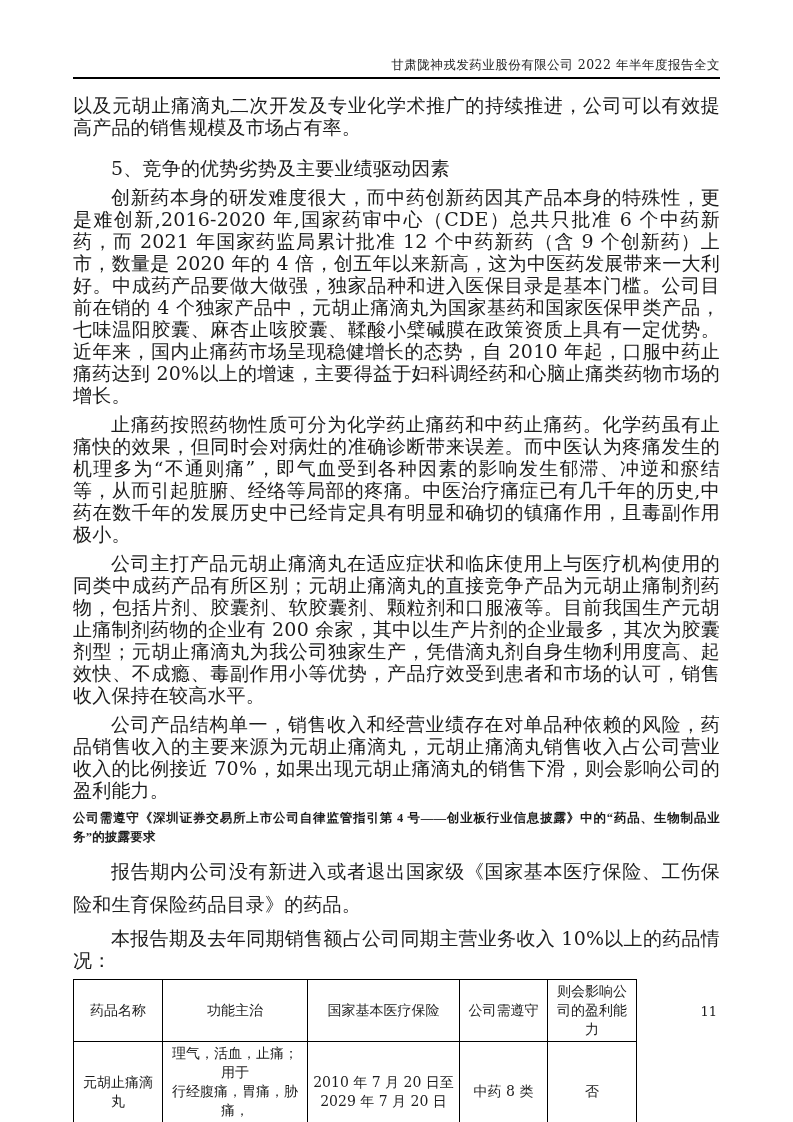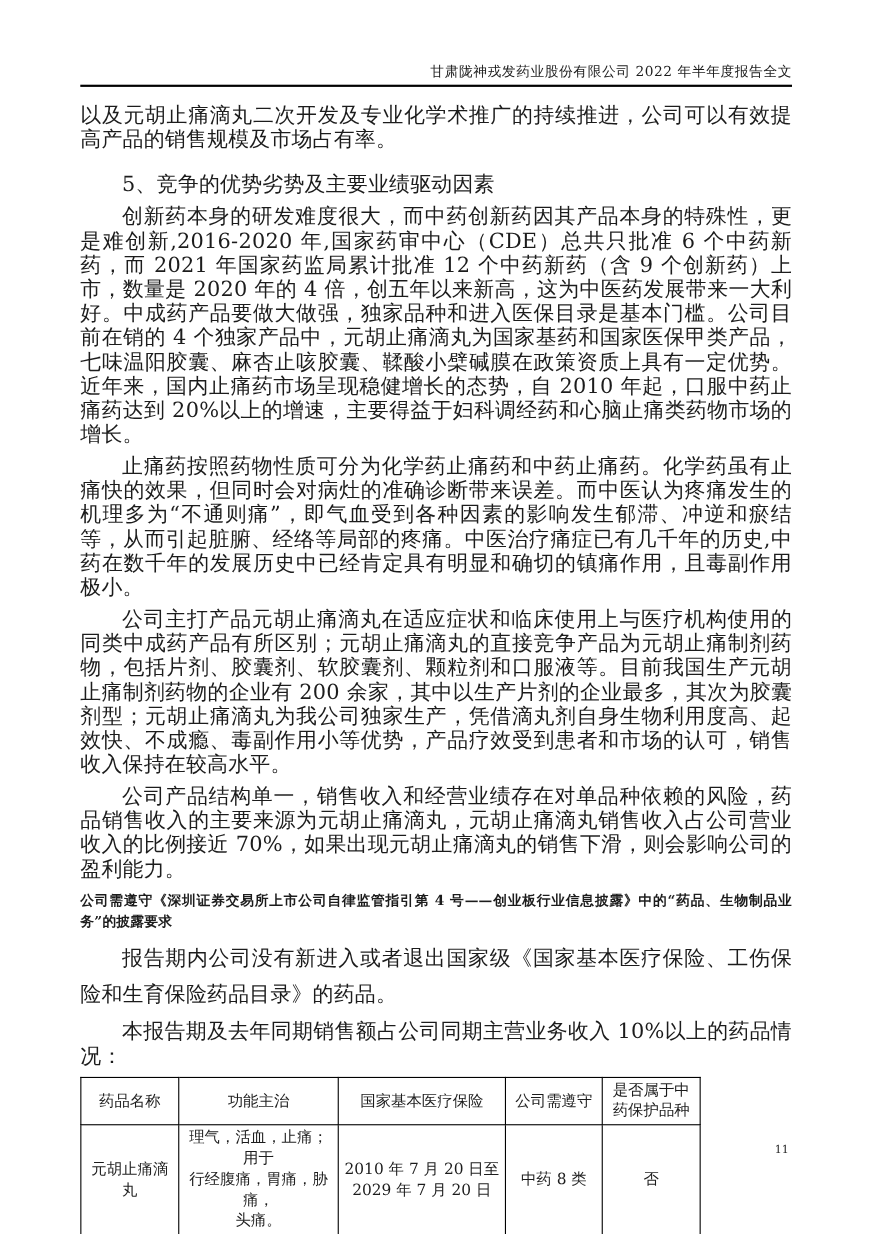--- a/index.html
+++ b/index.html
@@ -38,20 +38,21 @@
   .para-carryover { margin-top: 15px; }
   .heading-5 { margin-top: 19px; text-indent: 2em; }
   .para { margin-top: 7px; }
 
   .note-disclosure {
     margin-top: 8px;
     font-size: 12.5px;
     line-height: 19px;
     font-weight: 600;
     text-indent: 0;
+    font-family: Liberation Serif, serif;
   }
   .para-catalog { margin-top: 8px; line-height: 33px; }
   .para-table-intro { margin-top: 6px; }
 
   table.drug-table {
     margin-top: 8px;
     border-collapse: collapse;
     table-layout: fixed;
     width: 563px;
     font-size: 14px;
@@ -72,23 +73,23 @@
     margin-top: 32px;
     font-weight: bold;
     font-size: 15.5px;
     line-height: 22px;
   }
   .sub-heading { margin-top: 27px; text-indent: 2em; }
   .sub-item    { margin-top: 14px; text-indent: 2em; }
 
   .page-number {
     position: absolute;
-    top: 1040px;
+    top: 1004px;
     right: 76px;
-    font-size: 10px;
+    font-size: 13px;
   }
 </style>
 </head>
 <body>
 
 <div class="page">
   <div class="content">
 
     <div class="doc-header">甘肃陇神戎发药业股份有限公司 2022 年半年度报告全文</div>
 
@@ -117,21 +118,21 @@
         <col style="width:152px">
         <col style="width:88px">
         <col style="width:89px">
       </colgroup>
       <tbody>
         <tr class="head-row">
           <td>药品名称</td>
           <td>功能主治</td>
           <td>国家基本医疗保险</td>
           <td>公司需遵守</td>
-          <td>是否属于中药保护品种</td>
+          <td>则会影响公司的盈利能力</td>
         </tr>
         <tr class="data-row">
           <td>元胡止痛滴丸</td>
           <td>理气，活血，止痛；用于
 行经腹痛，胃痛，胁痛，
 头痛。</td>
           <td>2010 年 7 月 20 日至
 2029 年 7 月 20 日</td>
           <td>中药 8 类</td>
           <td>否</td>

